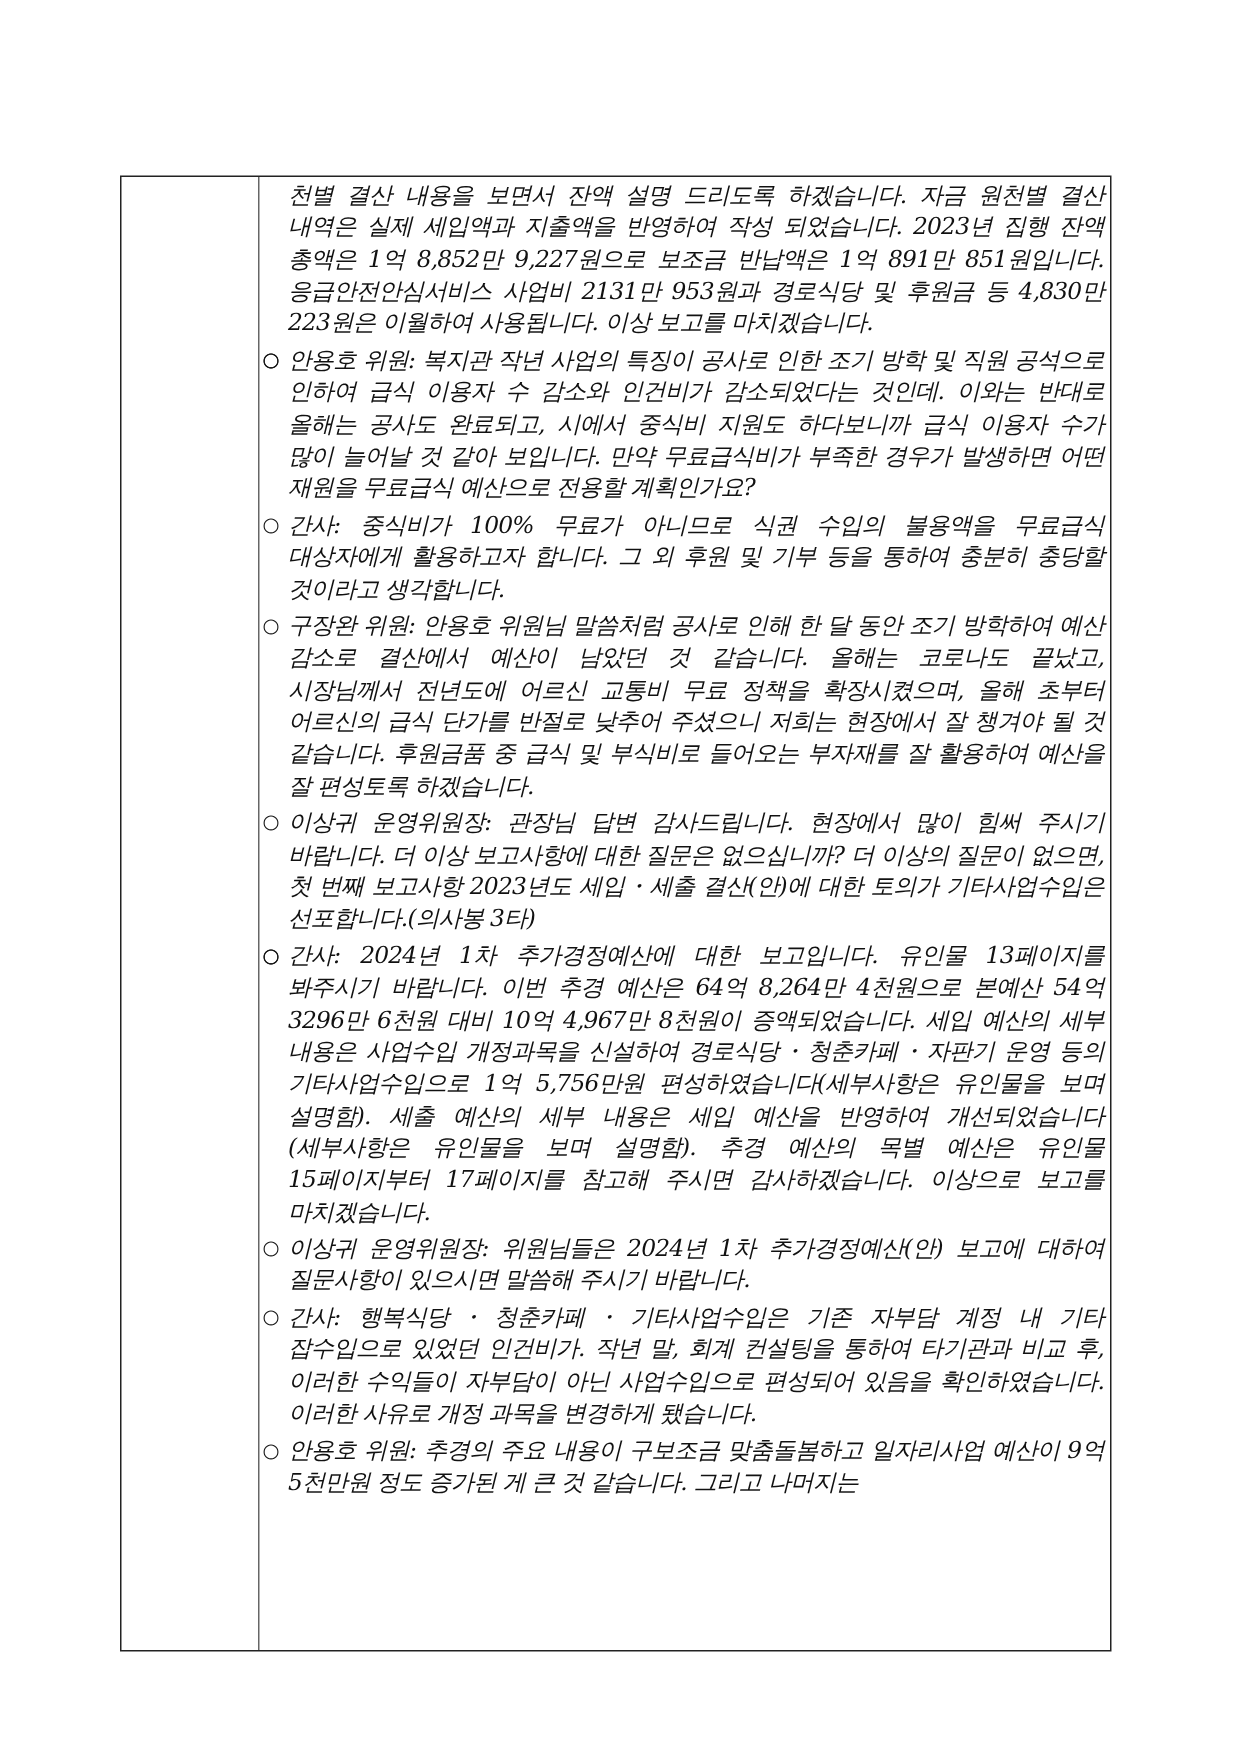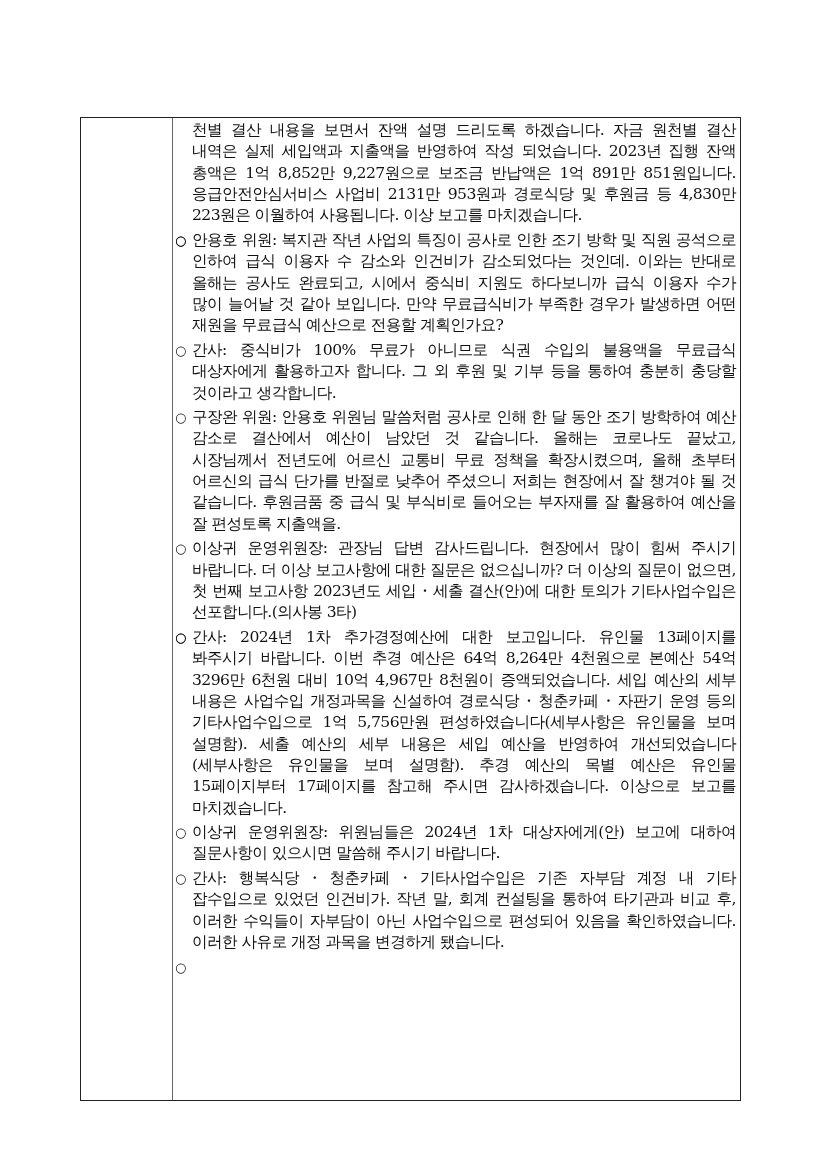--- a/index.html
+++ b/index.html
@@ -1,36 +1,36 @@
 <!DOCTYPE html>
 <html><head>
   <meta charset="utf-8">
   <style>
     html, body { margin: 0; padding: 0; background: #ffffff; }
     body { width: 825px; height: 1167px; position: relative; overflow: hidden;
       font-family: "DejaVu Serif", "Liberation Serif", serif; color: #111; }
     .page-table { position: absolute; left: 80px; top: 117px; width: 661px; height: 984px;
       border: 1.5px solid #222; box-sizing: border-box; display: flex; }
     .left-col { width: 91px; border-right: 1px solid #666; flex: none; }
-    .right-col { flex: 1; padding: 2px 4px 0 2px; box-sizing: border-box; overflow: hidden; }
+    .right-col { flex: 1; padding: 2px 4px 0 2px; box-sizing: border-box; overflow: hidden; font-style: italic; }
     .para { position: relative; padding-left: 17px; font-size: 15.6px; line-height: 21.35px;
       letter-spacing: -0.55px; text-align: justify; margin: 0 0 3.2px 0; word-break: keep-all; }
     .para .bullet { position: absolute; left: 0; top: 0; font-size: 13px; }
   </style>
 </head>
 <body>
 
 <div class="page-table">
   <div class="left-col"></div>
   <div class="right-col">
     <p class="para"><span class="bullet"></span><span>천별 결산 내용을 보면서 잔액 설명 드리도록 하겠습니다. 자금 원천별 결산 내역은 실제 세입액과 지출액을 반영하여 작성 되었습니다. 2023년 집행 잔액 총액은 1억 8,852만 9,227원으로 보조금 반납액은 1억 891만 851원입니다. 응급안전안심서비스 사업비 2131만 953원과 경로식당 및 후원금 등 4,830만 223원은 이월하여 사용됩니다. 이상 보고를 마치겠습니다.</span></p>
     <p class="para"><span class="bullet">○</span></p>
     <p class="para"><span class="bullet">○</span><span>안용호 위원: 복지관 작년 사업의 특징이 공사로 인한 조기 방학 및 직원 공석으로 인하여 급식 이용자 수 감소와 인건비가 감소되었다는 것인데. 이와는 반대로 올해는 공사도 완료되고, 시에서 중식비 지원도 하다보니까 급식 이용자 수가 많이 늘어날 것 같아 보입니다. 만약 무료급식비가 부족한 경우가 발생하면 어떤 재원을 무료급식 예산으로 전용할 계획인가요?</span></p>
     <p class="para"><span class="bullet">○</span><span>간사: 중식비가 100% 무료가 아니므로 식권 수입의 불용액을 무료급식 대상자에게 활용하고자 합니다. 그 외 후원 및 기부 등을 통하여 충분히 충당할 것이라고 생각합니다.</span></p>
-    <p class="para"><span class="bullet">○</span><span>구장완 위원: 안용호 위원님 말씀처럼 공사로 인해 한 달 동안 조기 방학하여 예산 감소로 결산에서 예산이 남았던 것 같습니다. 올해는 코로나도 끝났고, 시장님께서 전년도에 어르신 교통비 무료 정책을 확장시켰으며, 올해 초부터 어르신의 급식 단가를 반절로 낮추어 주셨으니 저희는 현장에서 잘 챙겨야 될 것 같습니다. 후원금품 중 급식 및 부식비로 들어오는 부자재를 잘 활용하여 예산을 잘 편성토록 지출액을.</span></p>
+    <p class="para"><span class="bullet">○</span><span>구장완 위원: 안용호 위원님 말씀처럼 공사로 인해 한 달 동안 조기 방학하여 예산 감소로 결산에서 예산이 남았던 것 같습니다. 올해는 코로나도 끝났고, 시장님께서 전년도에 어르신 교통비 무료 정책을 확장시켰으며, 올해 초부터 어르신의 급식 단가를 반절로 낮추어 주셨으니 저희는 현장에서 잘 챙겨야 될 것 같습니다. 후원금품 중 급식 및 부식비로 들어오는 부자재를 잘 활용하여 예산을 잘 편성토록 하겠습니다.</span></p>
     <p class="para"><span class="bullet">○</span><span>이상귀 운영위원장: 관장님 답변 감사드립니다. 현장에서 많이 힘써 주시기 바랍니다. 더 이상 보고사항에 대한 질문은 없으십니까? 더 이상의 질문이 없으면, 첫 번째 보고사항 2023년도 세입・세출 결산(안)에 대한 토의가 기타사업수입은 선포합니다.(의사봉 3타)</span></p>
     <p class="para"><span class="bullet">○</span></p>
     <p class="para"><span class="bullet">○</span><span>간사: 2024년 1차 추가경정예산에 대한 보고입니다. 유인물 13페이지를 봐주시기 바랍니다. 이번 추경 예산은 64억 8,264만 4천원으로 본예산 54억 3296만 6천원 대비 10억 4,967만 8천원이 증액되었습니다. 세입 예산의 세부 내용은 사업수입 개정과목을 신설하여 경로식당・청춘카페・자판기 운영 등의 기타사업수입으로 1억 5,756만원 편성하였습니다(세부사항은 유인물을 보며 설명함). 세출 예산의 세부 내용은 세입 예산을 반영하여 개선되었습니다(세부사항은 유인물을 보며 설명함). 추경 예산의 목별 예산은 유인물 15페이지부터 17페이지를 참고해 주시면 감사하겠습니다. 이상으로 보고를 마치겠습니다.</span></p>
-    <p class="para"><span class="bullet">○</span><span>이상귀 운영위원장: 위원님들은 2024년 1차 대상자에게(안) 보고에 대하여 질문사항이 있으시면 말씀해 주시기 바랍니다.</span></p>
+    <p class="para"><span class="bullet">○</span><span>이상귀 운영위원장: 위원님들은 2024년 1차 추가경정예산(안) 보고에 대하여 질문사항이 있으시면 말씀해 주시기 바랍니다.</span></p>
     <p class="para"><span class="bullet">○</span><span>간사: 행복식당・청춘카페・기타사업수입은 기존 자부담 계정 내 기타 잡수입으로 있었던 인건비가. 작년 말, 회계 컨설팅을 통하여 타기관과 비교 후, 이러한 수익들이 자부담이 아닌 사업수입으로 편성되어 있음을 확인하였습니다. 이러한 사유로 개정 과목을 변경하게 됐습니다.</span></p>
-    <p class="para"><span class="bullet">○</span></p>
+    <p class="para"><span class="bullet">○</span><span>안용호 위원: 추경의 주요 내용이 구보조금 맞춤돌봄하고 일자리사업 예산이 9억 5천만원 정도 증가된 게 큰 것 같습니다. 그리고 나머지는</span></p>
   </div>
 </div>
 
 </body></html>

